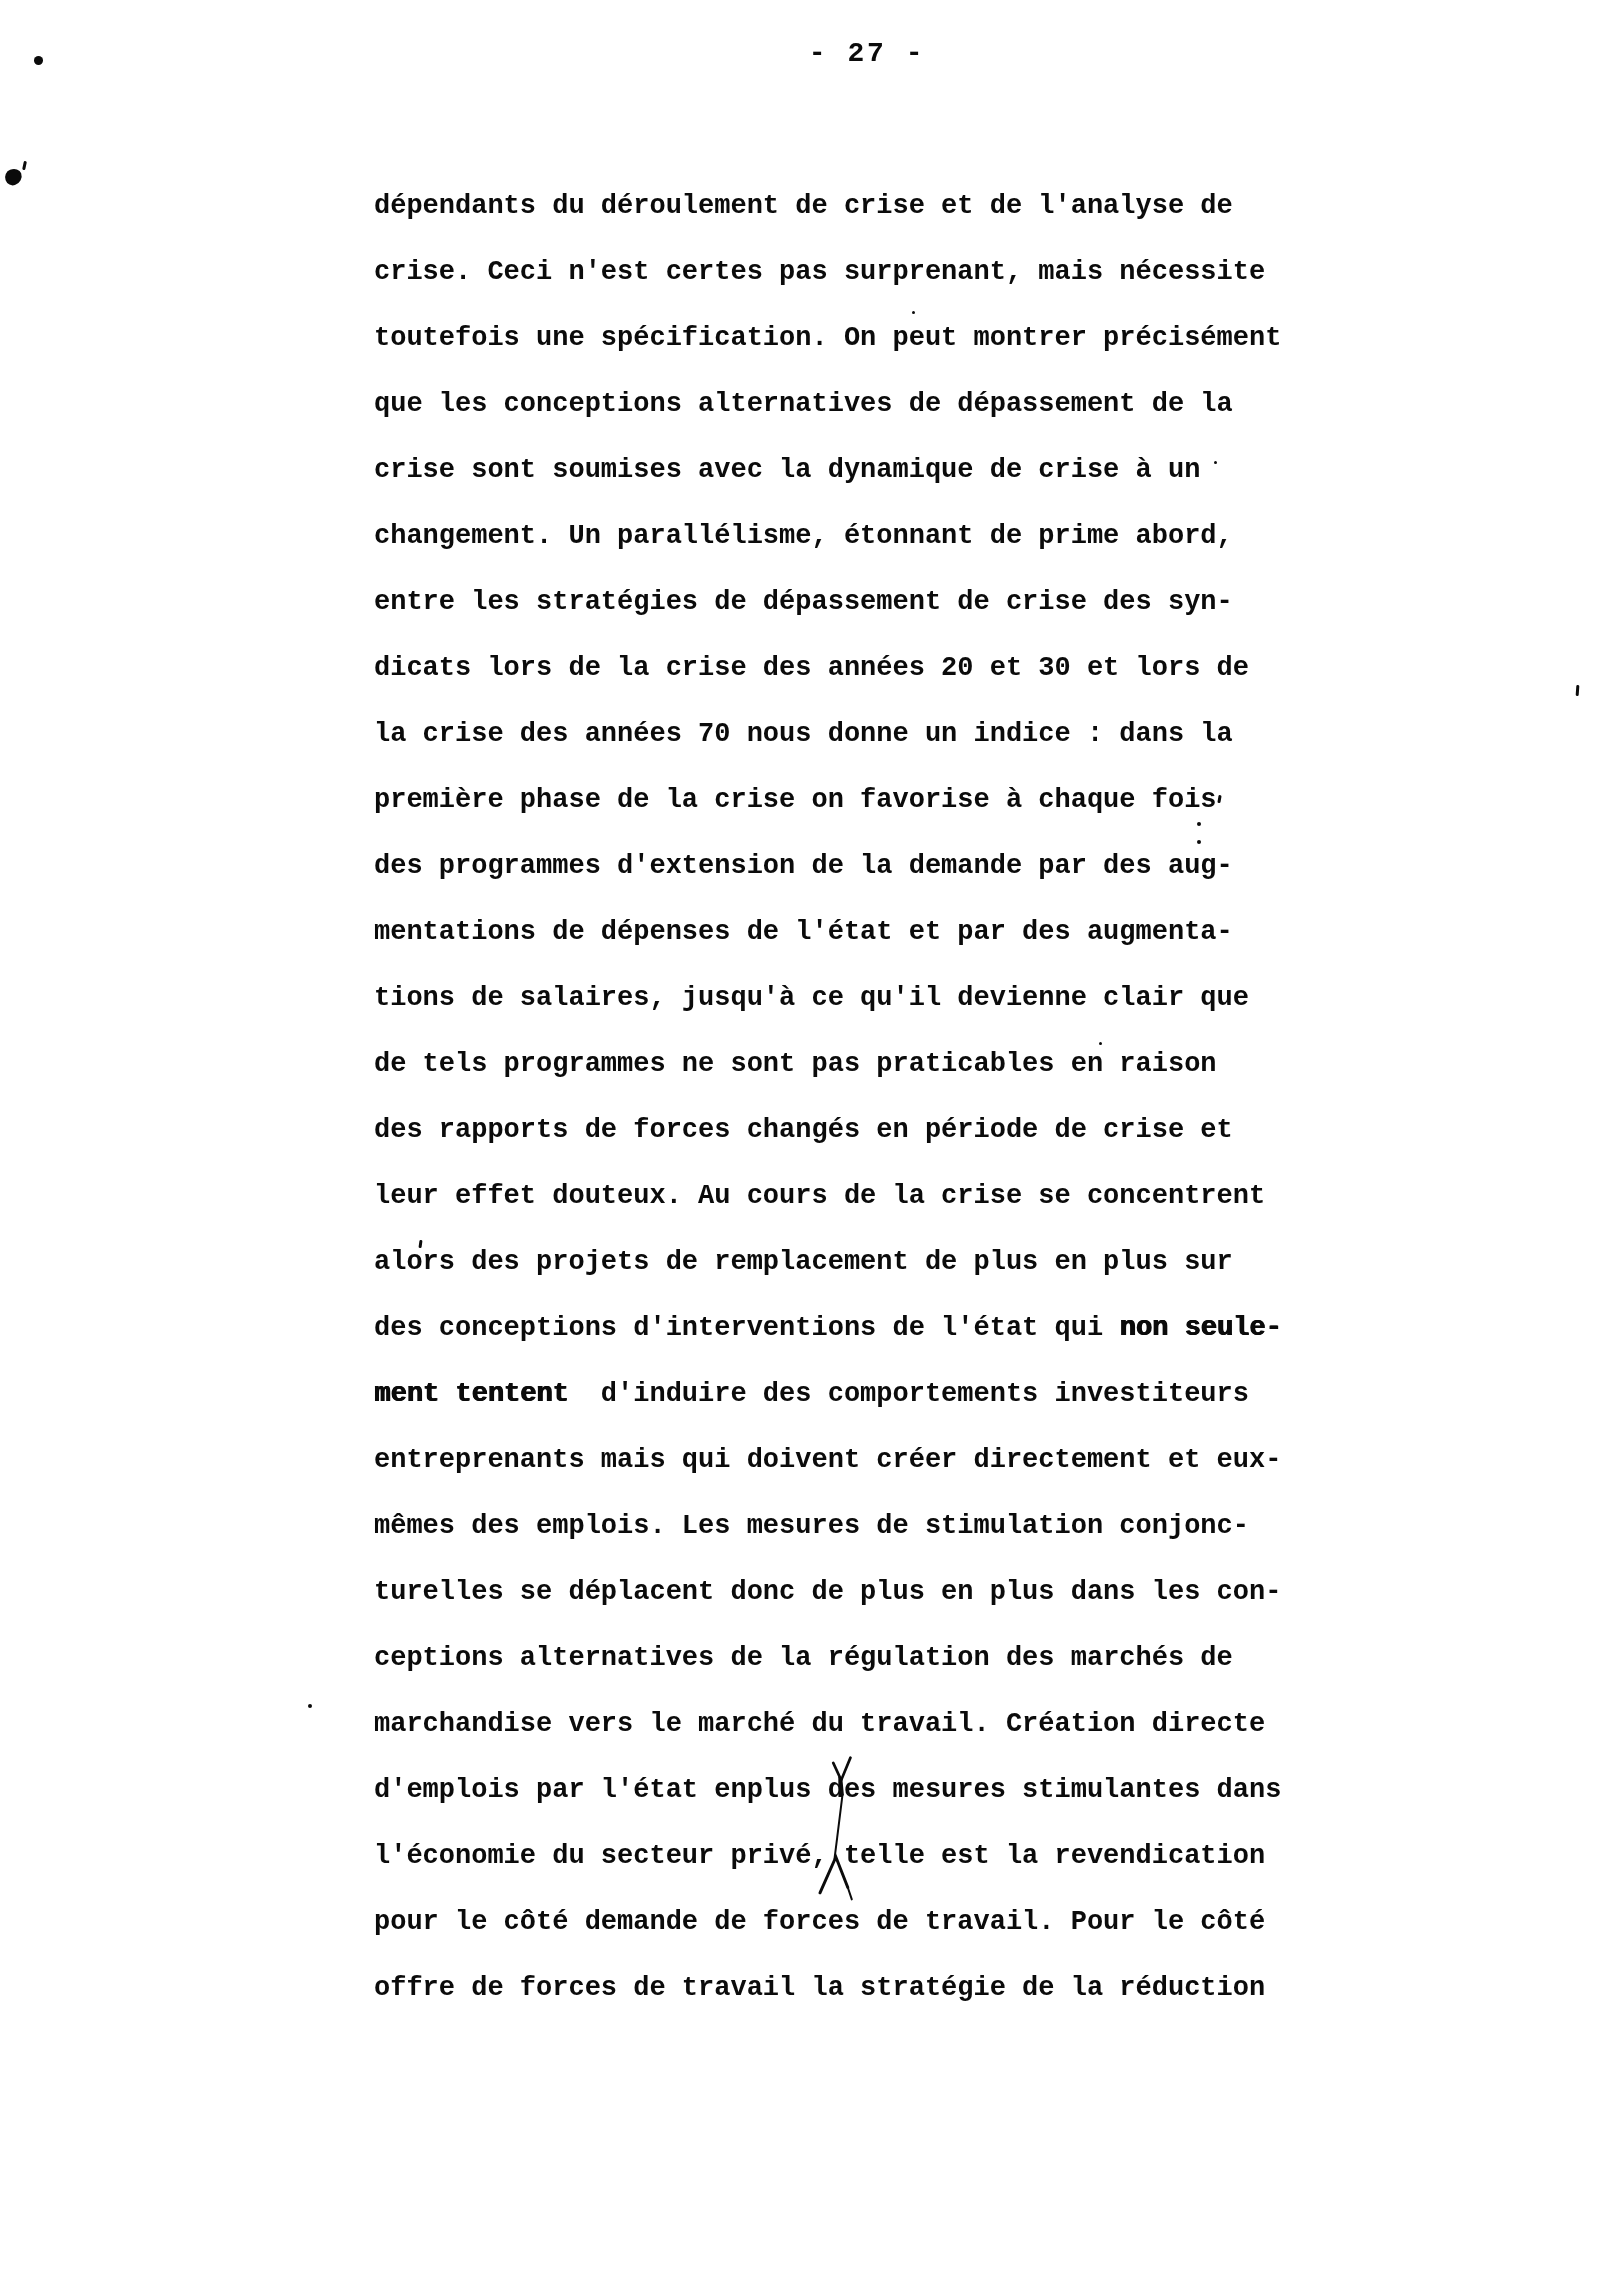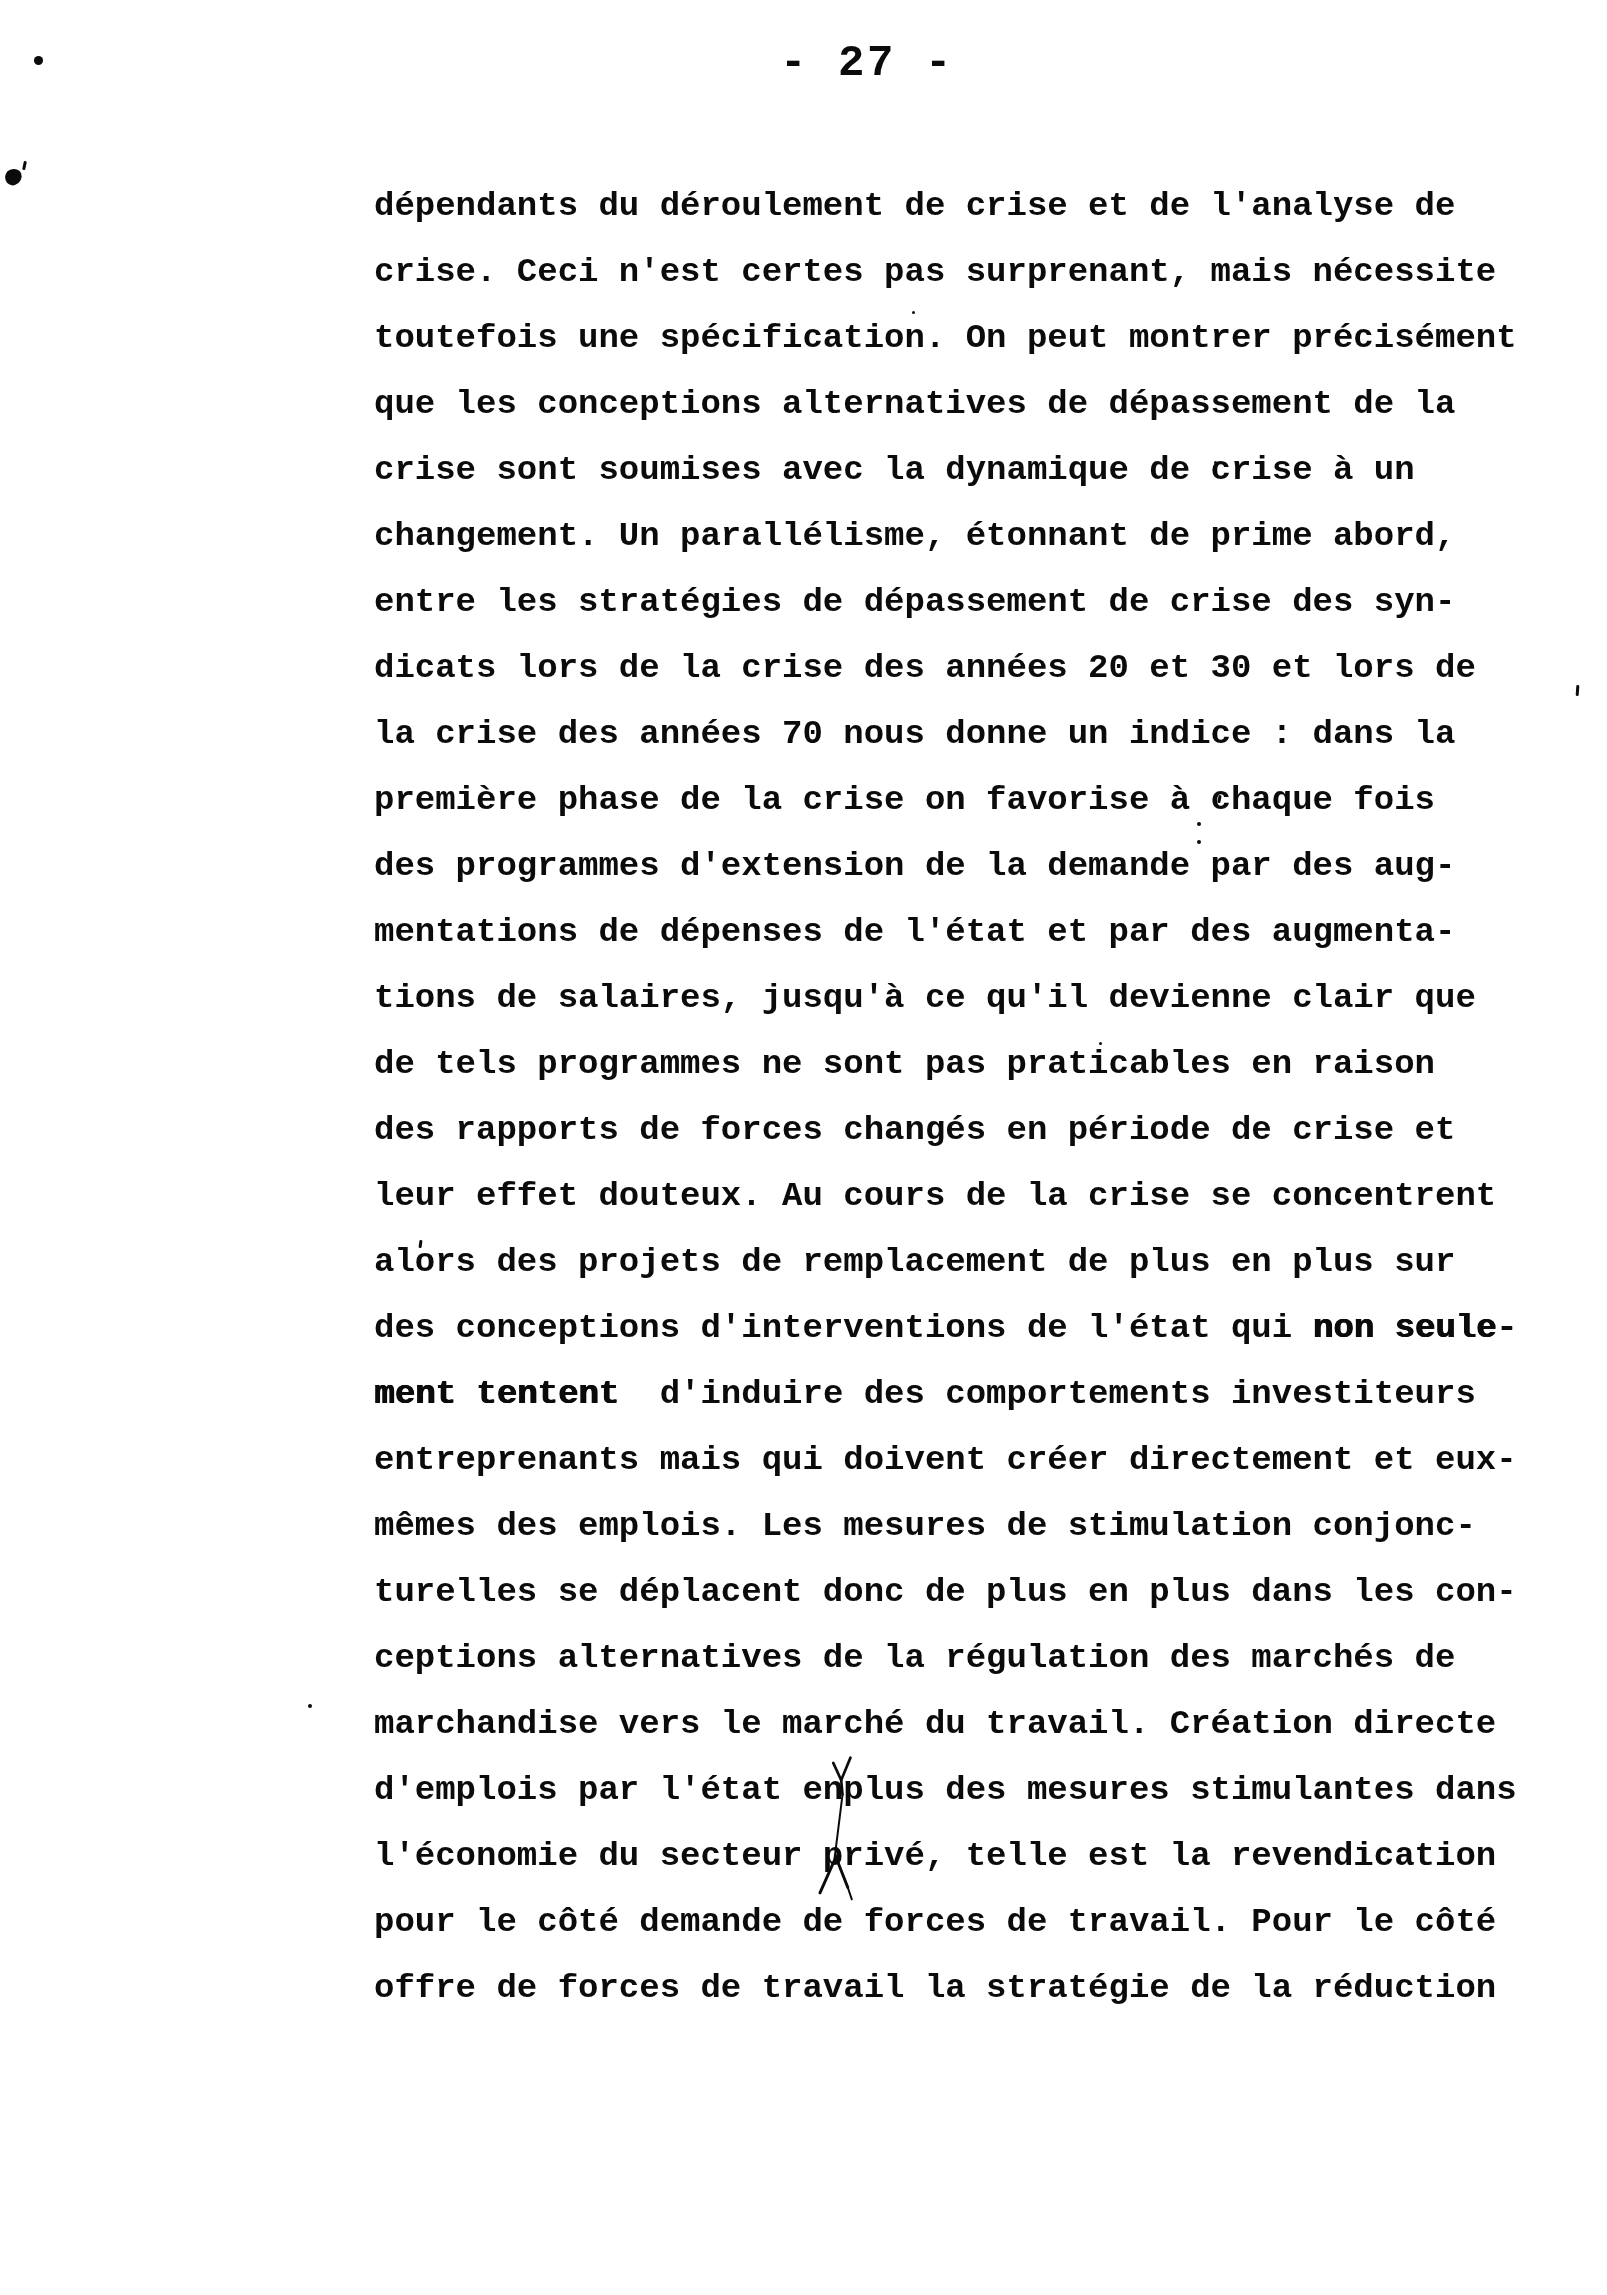--- a/index.html
+++ b/index.html
@@ -10,30 +10,30 @@
     background:#ffffff;
     overflow:hidden;
     font-family:"Liberation Mono","DejaVu Sans Mono",monospace;
     color:#0b0b0b;
   }
   .pageno{
     position:absolute;
     top:38px;
     left:867px;
     transform:translateX(-50%);
-    font-size:44px;
+    font-size:28px;
     font-weight:bold;
     letter-spacing:2.6px;
     white-space:pre;
   }
   .text-block{
     position:absolute;
     left:374px;
     top:173px;
-    font-size:34px;
+    font-size:27px;
     font-weight:bold;
     line-height:66px;
     white-space:pre;
   }
   .line{height:66px;}
   .line span{white-space:pre;}
   
   .b{ text-shadow:1.1px 0 0 currentColor, 0.5px 0 0 currentColor;font-family:Liberation Mono, monospace; }
   
   .u{

